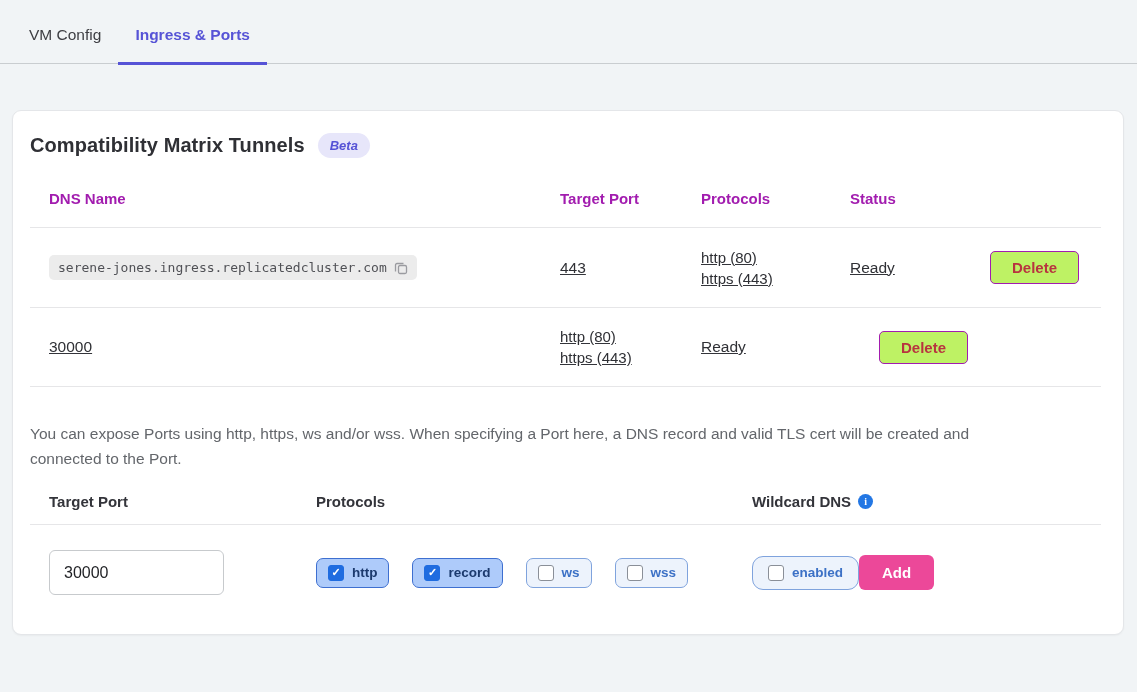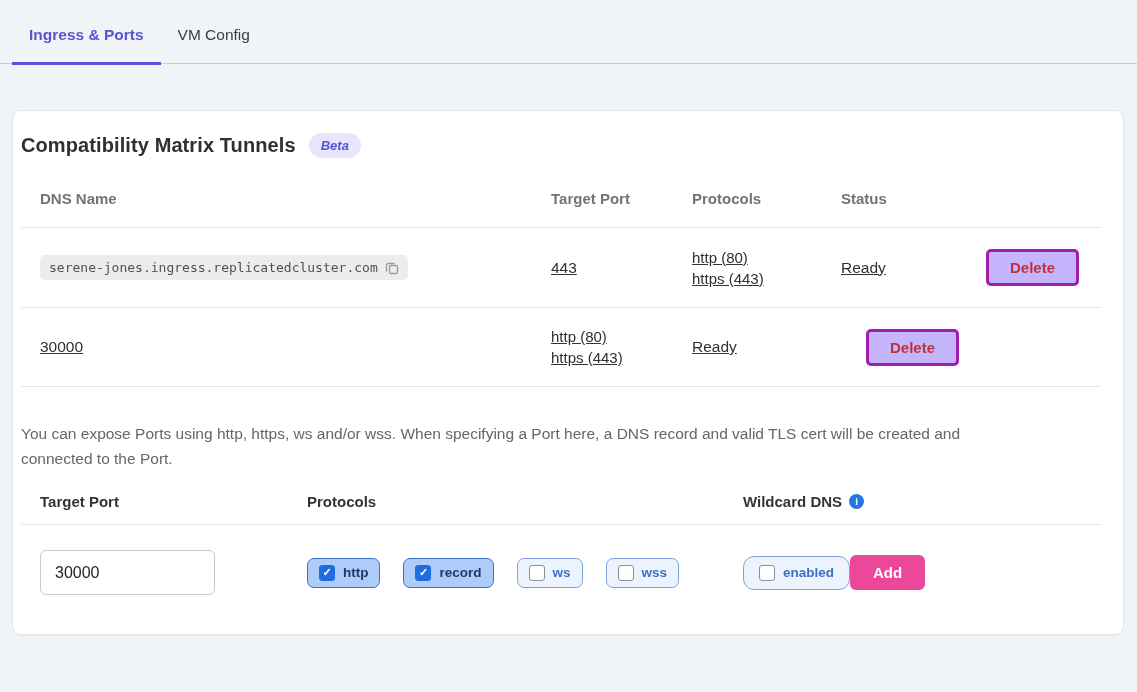--- a/index.html
+++ b/index.html
@@ -33,21 +33,21 @@
     border-bottom-color: #5653d6;
   }
 
   
   .card {
     margin: 46px 13px 0 12px;
     background: #ffffff;
     border: 1px solid #e4e6e9;
     border-radius: 9px;
     box-shadow: 0 1px 2px rgba(0,0,0,0.04);
-    padding: 22px 22px 0 8px;
+    padding: 22px 22px 0 17px;
   }
   .card-title-row { display: flex; align-items: center; gap: 13px; }
   .card-title { font-size: 20px; font-weight: 700; color: #2f3035; letter-spacing: .1px; }
   .beta-badge {
     background: #e7e6fa;
     color: #5653d6;
     font-size: 13px;
     font-weight: 600;
     padding: 5px 12px;
     border-radius: 14px;
@@ -56,42 +56,42 @@
 
   
   .tbl { margin-top: 16px; }
   .tbl-grid {
     display: grid;
     grid-template-columns: 511px 141px 149px 140px 1fr;
     align-items: center;
     padding-left: 19px;
   }
   .tbl-head { padding-top: 16px; padding-bottom: 20px; }
-  .tbl-head .th { font-size: 15px; font-weight: 700; color: #737373; }
+  .tbl-head .th { font-size: 15px; font-weight: 700; color: #a21caf; }
   .tbl-row { border-top: 1px solid #e6e6e8; height: 80px; text-decoration: underline; }
   .tbl-row:last-of-type { border-bottom: 1px solid #e6e6e8; }
 
   .dns-pill {
     display: inline-flex;
     align-items: center;
     gap: 7px;
     background: #ececec;
     border-radius: 5px;
     padding: 5px 9px;
     font-family: "DejaVu Sans Mono", monospace;
     font-size: 13px;
     color: #505156;
   }
   .copy-icon { display: inline-flex; cursor: pointer; }
   .cell { font-size: 15.5px; color: #2f3035; }
   .proto-line { font-size: 15px; color: #2f3035; line-height: 21px; }
   .action-cell { text-align: right; padding-right: 22px; }
   .delete-btn {
-    background: #c4b5fd;
-    border: 3px solid #a21caf;
+    background: #bef264;
+    border: 1px solid #a21caf;
     color: #b8343f;
     font-family: "Liberation Sans", sans-serif;
     font-size: 15px;
     font-weight: 700;
     border-radius: 5px;
     padding: 7px 21px;
     cursor: pointer;
   }
 
   
@@ -196,22 +196,22 @@
     border-radius: 6px;
     padding: 9px 23px;
     cursor: pointer;
   }
   .card-bottom-spacer { height: 23px; }
 </style>
 </head>
 <body>
 
 <nav class="tabbar">
+  <div class="tab">VM Config</div>
   <div class="tab active">Ingress &amp; Ports</div>
-  <div class="tab">VM Config</div>
 </nav>
 
 <main class="card">
 
   <div class="card-title-row">
     <h1 class="card-title">Compatibility Matrix Tunnels</h1>
     <span class="beta-badge">Beta</span>
   </div>
 
   <section class="tbl">

